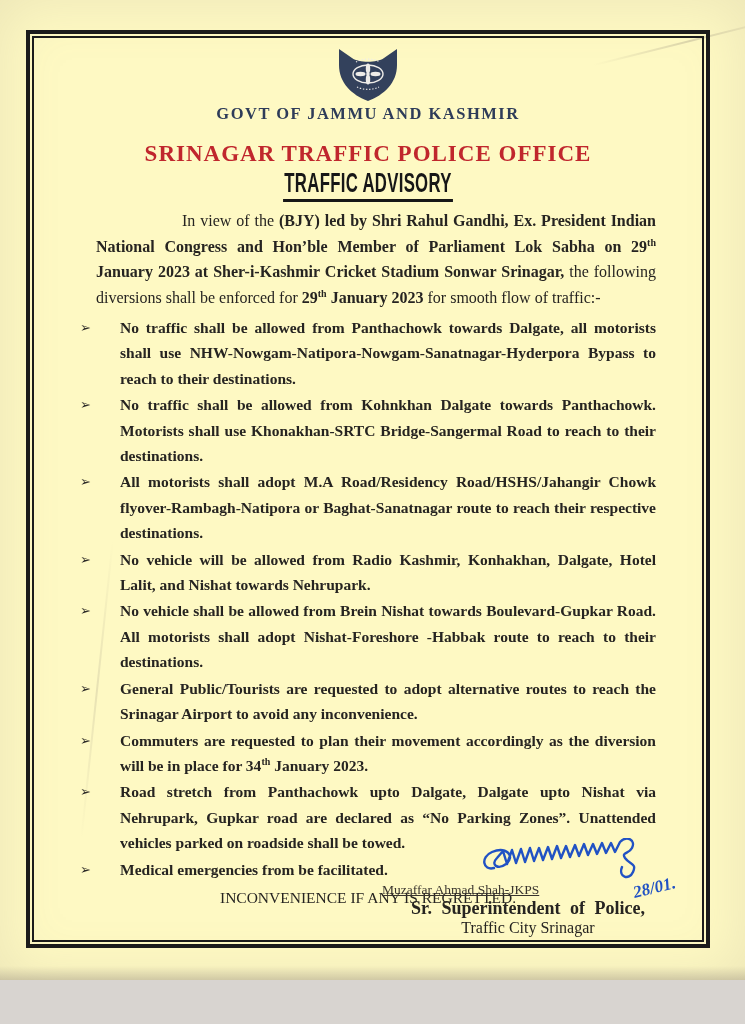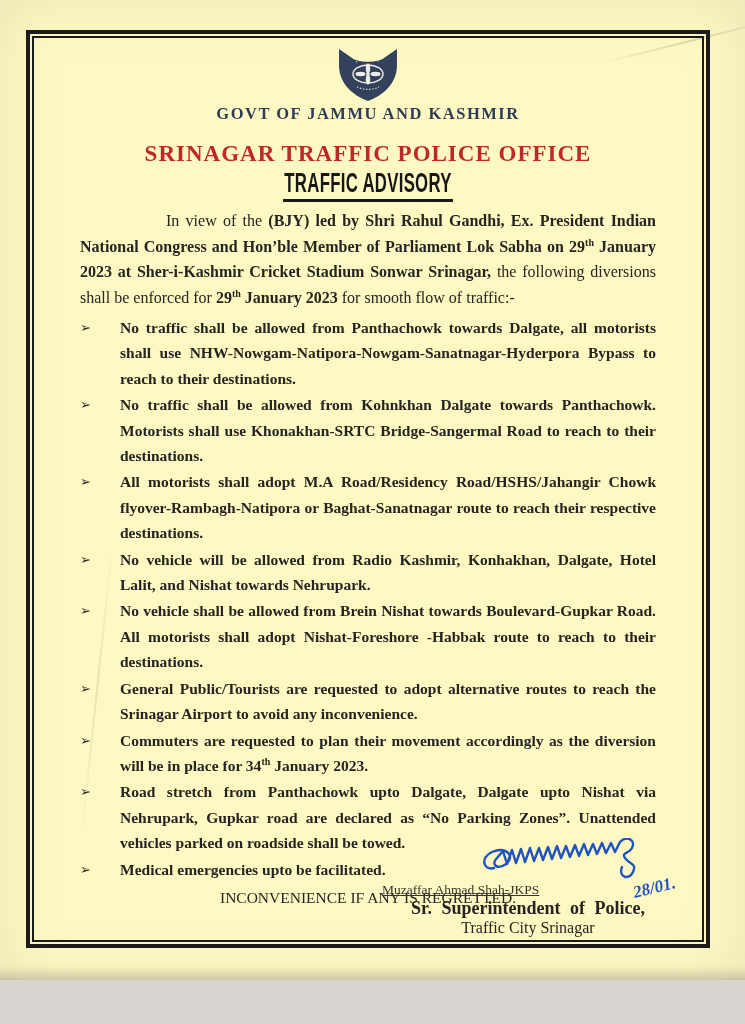--- a/index.html
+++ b/index.html
@@ -68,21 +68,21 @@
     display:inline-block;
     font-family:"Liberation Sans", sans-serif;
     font-weight:bold;font-size:27px;color:#171717;
     transform:scaleX(0.62);transform-origin:center;
     border-bottom:3px solid #171717;padding:0 2px 1px 2px;
     letter-spacing:0.5px;
   }
 
   
   .intro{
-    margin:6px 0 0 0;
+    margin:6px 0 0 16px;
     font-size:16px;line-height:25.5px;
     text-align:justify;text-indent:86px;
     white-space:normal;
   }
   .intro b{font-weight:bold;}
   sup.ord{font-size:10px;vertical-align:super;line-height:0;}
 
   
   .bullets{list-style:none;margin:5px 0 0 0;padding:0;}
   .bullets li{
@@ -177,21 +177,21 @@
         <li>
           <span class="marker">➢</span>
           <span class="btext"><span>Commuters are requested to plan their movement accordingly as the diversion will be in place for 34</span><sup class="ord">th</sup><span> January 2023.</span></span>
         </li>
         <li>
           <span class="marker">➢</span>
           <span class="btext">Road stretch from Panthachowk upto Dalgate, Dalgate upto Nishat via Nehrupark, Gupkar road are declared as “No Parking Zones”. Unattended vehicles parked on roadside shall be towed.</span>
         </li>
         <li>
           <span class="marker">➢</span>
-          <span class="btext">Medical emergencies upto be facilitated.</span>
+          <span class="btext">Medical emergencies from be facilitated.</span>
         </li>
       </ul>
 
       <p class="regret">INCONVENIENCE IF ANY IS REGRETTED.</p>
 
       <div class="sign-block">
         <svg class="sig-svg" width="180" height="48" viewBox="0 0 180 48">
           <path d="M14 30 C3 33 0 19 12 14 C26 8 36 18 26 26 C18 32 10 27 17 20
                    L23 13 L27 26 L32 12 L36 25 L41 11 L45 24 L50 10 L54 23
                    L59 10 L63 22 L68 9 L72 21 L77 8 L81 20 L86 8 L90 19

